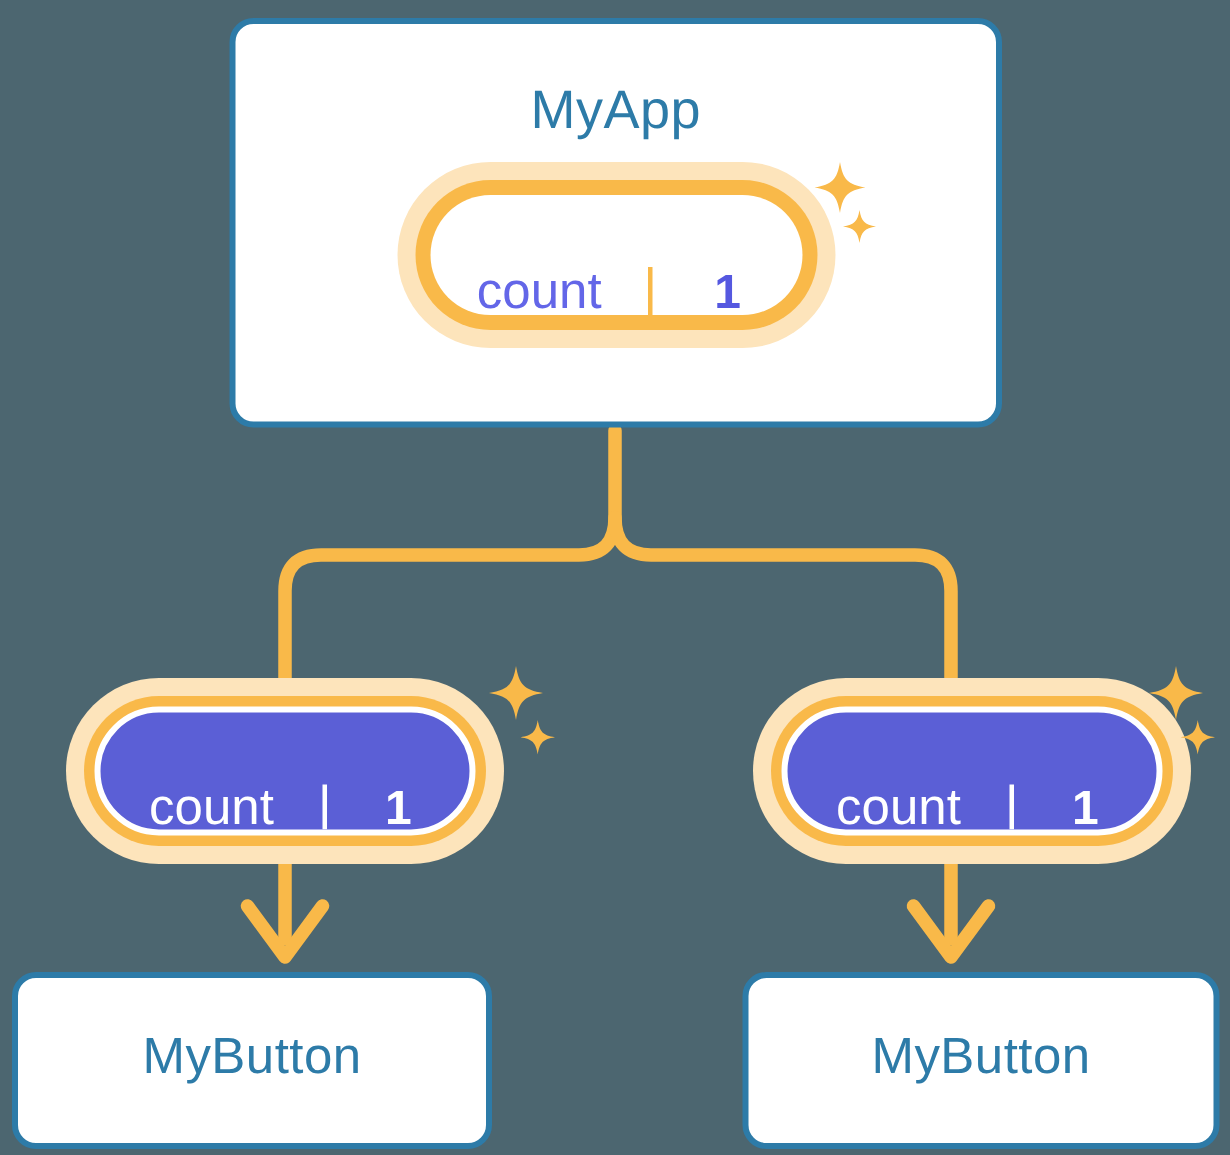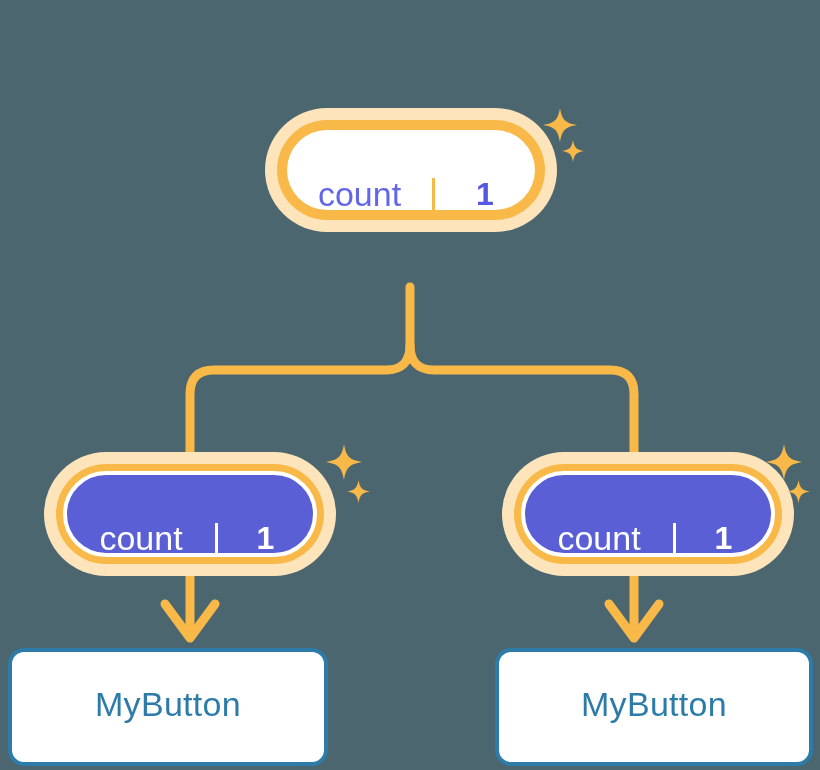--- a/index.html
+++ b/index.html
@@ -142,20 +142,23 @@
              Q634,370 634,394
              L634,460" fill="none" stroke="#f9b949" stroke-width="9" stroke-linecap="round" stroke-linejoin="round"></path>
 
     <path d="M190,570 L190,630" fill="none" stroke="#f9b949" stroke-width="9" stroke-linecap="butt"></path>
     <path d="M165,604 L190,638 L215,604" fill="none" stroke="#f9b949" stroke-width="9" stroke-linecap="round" stroke-linejoin="round"></path>
 
     <path d="M634,570 L634,630" fill="none" stroke="#f9b949" stroke-width="9" stroke-linecap="butt"></path>
     <path d="M609,604 L634,638 L659,604" fill="none" stroke="#f9b949" stroke-width="9" stroke-linecap="round" stroke-linejoin="round"></path>
   </svg>
 
+  <div class="card" id="card-myapp">
+    <div class="card-title">MyApp</div>
+  </div>
 
   <div class="pill-wrap pill-light" id="pill-myapp">
     <div class="pill-halo"></div>
     <div class="pill-ring"></div>
     <div class="pill-body">
       <div class="pill-cell pill-key">count</div>
       <div class="pill-cell pill-val">1</div>
     </div>
   </div>
 

